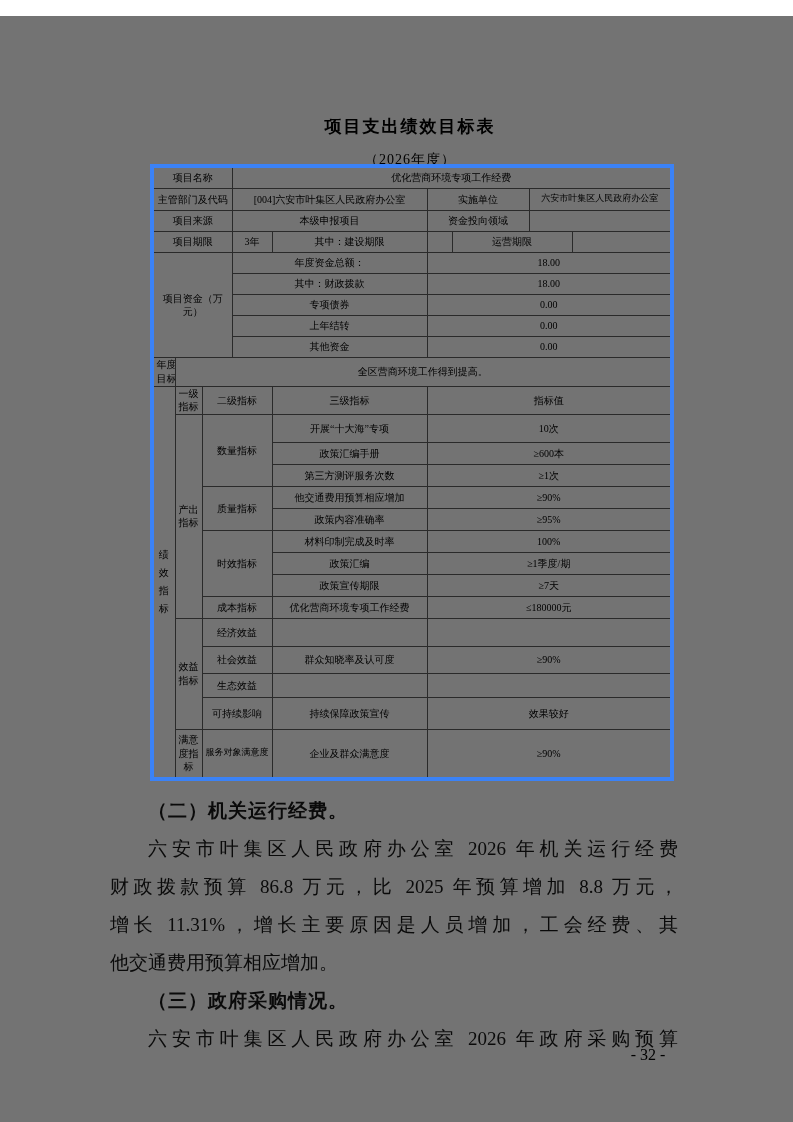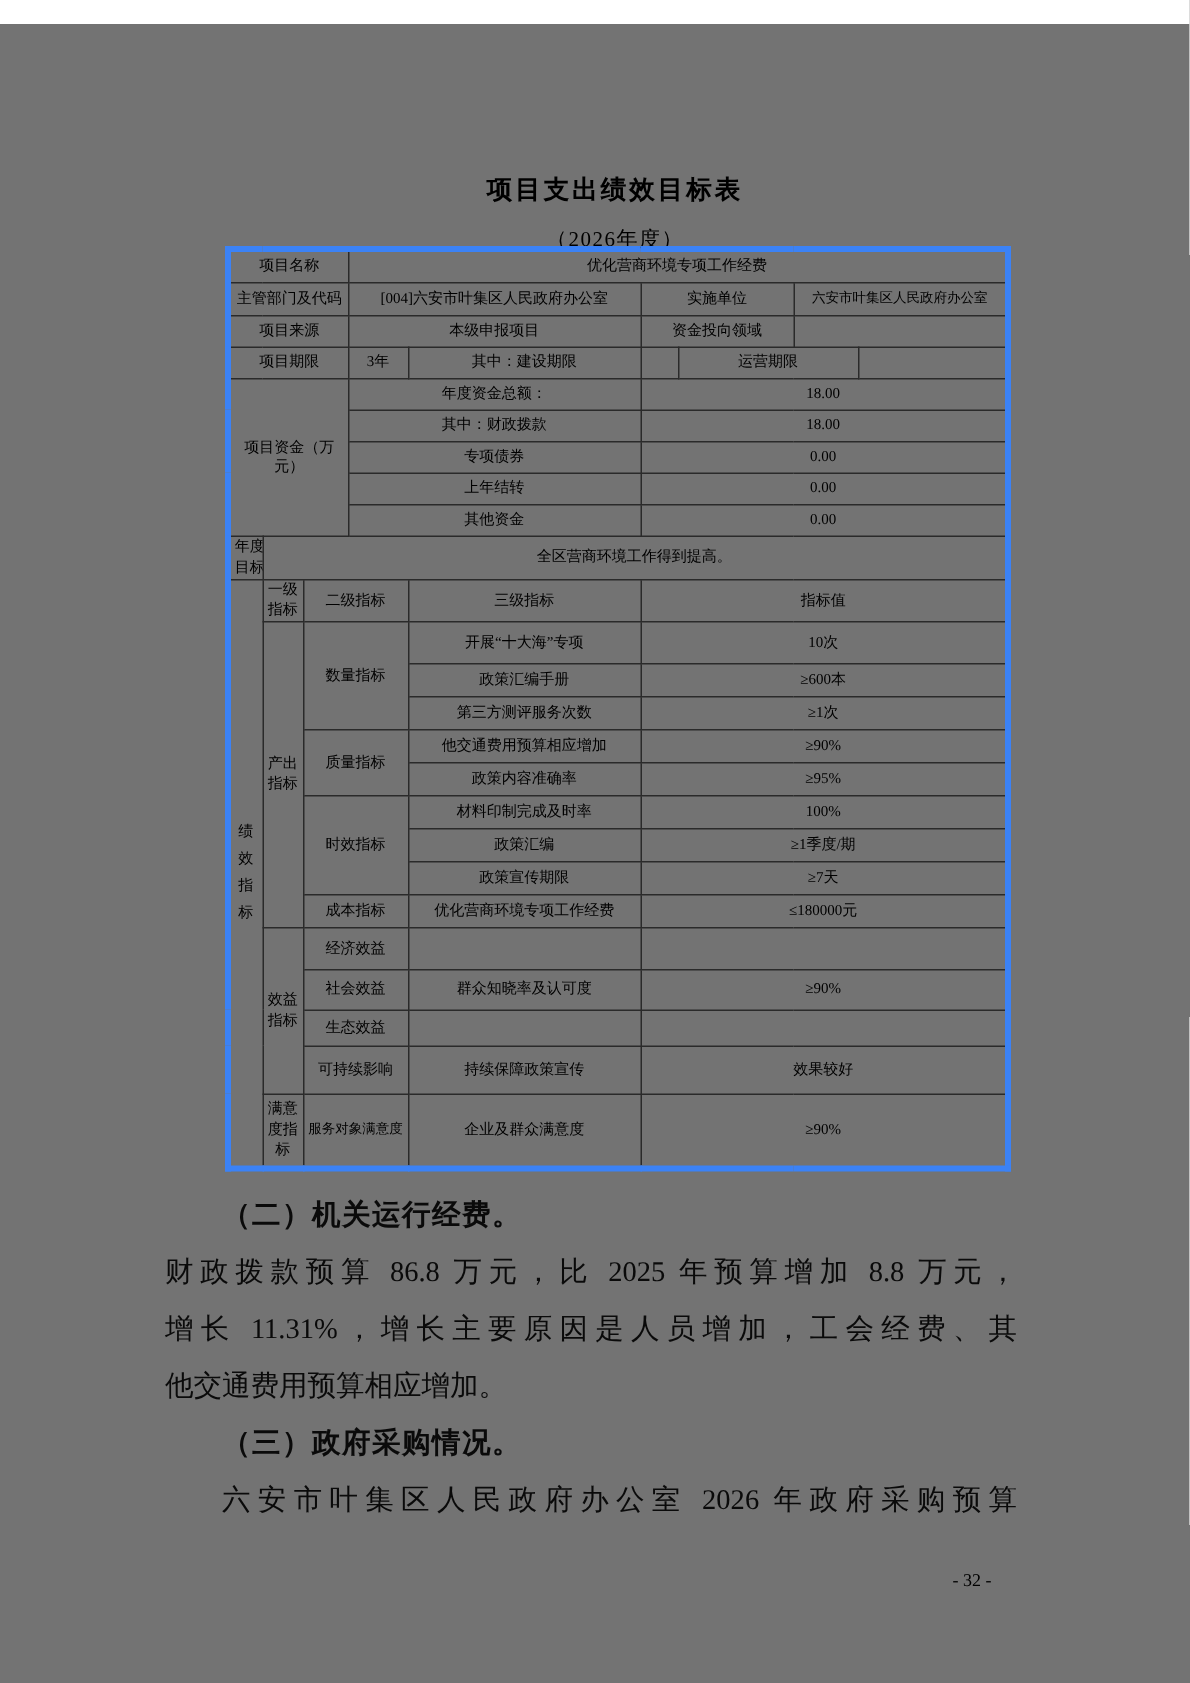--- a/index.html
+++ b/index.html
@@ -29,21 +29,21 @@
   td.tight{font-size:9px;letter-spacing:0;padding:0 1px;}
   
   .body-text{position:absolute;left:110px;top:776px;width:568px;
              font-size:19px;line-height:38px;color:#0a0a0a;}
   .bline{height:38px;}
   .just{text-align:justify;text-align-last:justify;}
   .ind{text-indent:2em;}
   .bh{font-weight:bold;font-family:"Liberation Sans","DejaVu Sans",sans-serif;
       letter-spacing:1px;}
   .pagenum{position:absolute;left:613px;top:1030px;width:70px;text-align:center;
-           font-size:12px;color:#000;}
+           font-size:16px;color:#000;}
 </style>
 </head>
 <body>
 
 <div class="page">
 
   <div class="tbl-title">项目支出绩效目标表</div>
   <div class="tbl-subtitle">（2026年度）</div>
 
   <div class="perf-table-wrap">
@@ -183,20 +183,21 @@
         <td colspan="2" class="tight">服务对象满意度</td>
         <td>企业及群众满意度</td>
         <td colspan="4">≥90%</td>
       </tr>
     </tbody>
       </table>
   </div>
 
   <div class="body-text">
     <div class="bline bh ind">（二）机关运行经费。</div>
+    <div class="bline just ind">六安市叶集区人民政府办公室 2026 年机关运行经费</div>
     <div class="bline just">财政拨款预算 86.8 万元，比 2025 年预算增加 8.8 万元，</div>
     <div class="bline just">增长 11.31%，增长主要原因是人员增加，工会经费、其</div>
     <div class="bline">他交通费用预算相应增加。</div>
     <div class="bline bh ind">（三）政府采购情况。</div>
     <div class="bline just ind">六安市叶集区人民政府办公室 2026 年政府采购预算</div>
   </div>
 
   <div class="pagenum">- 32 -</div>
 
 </div>

